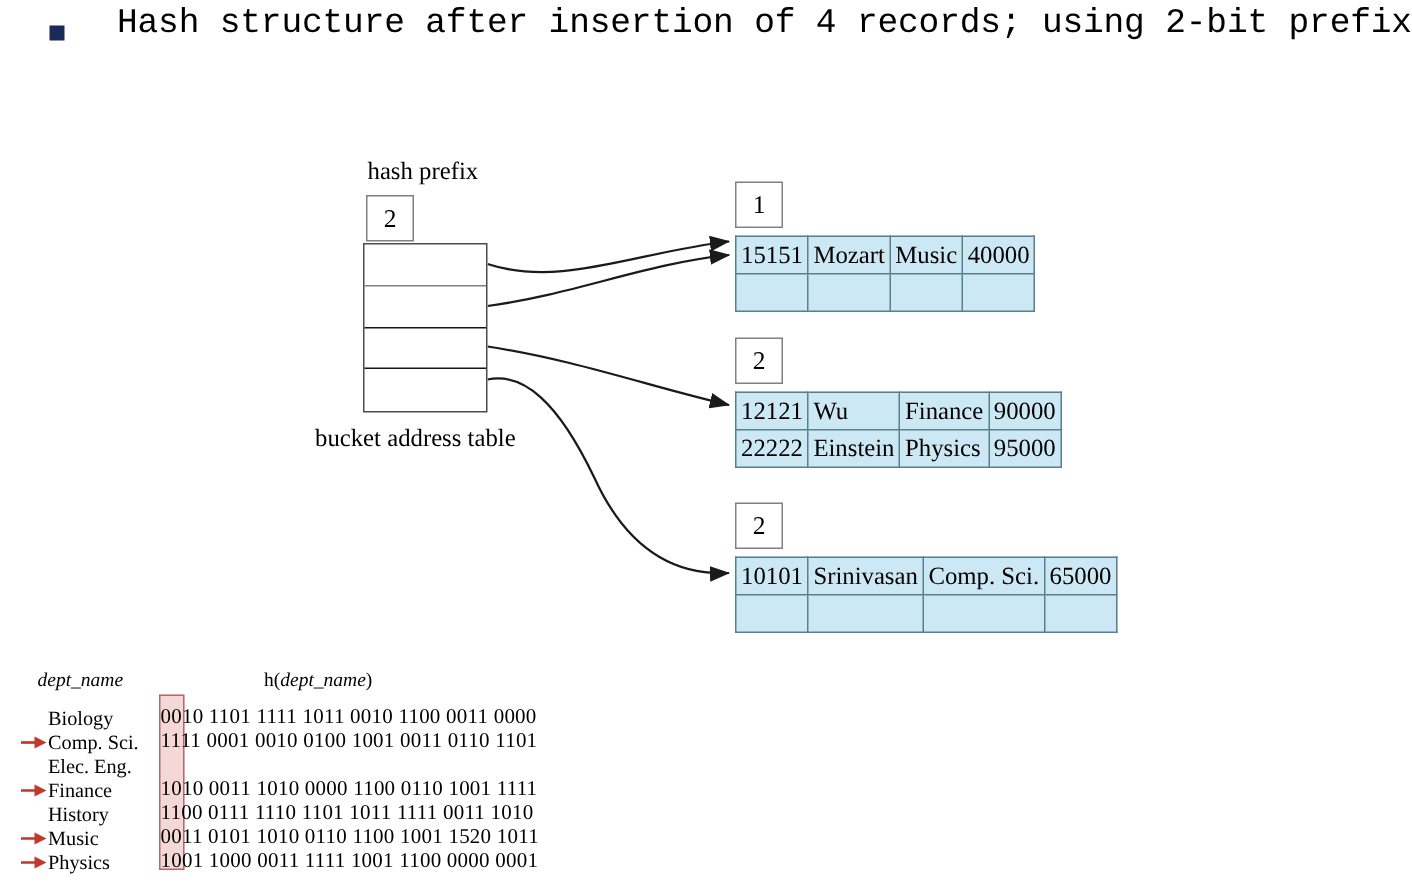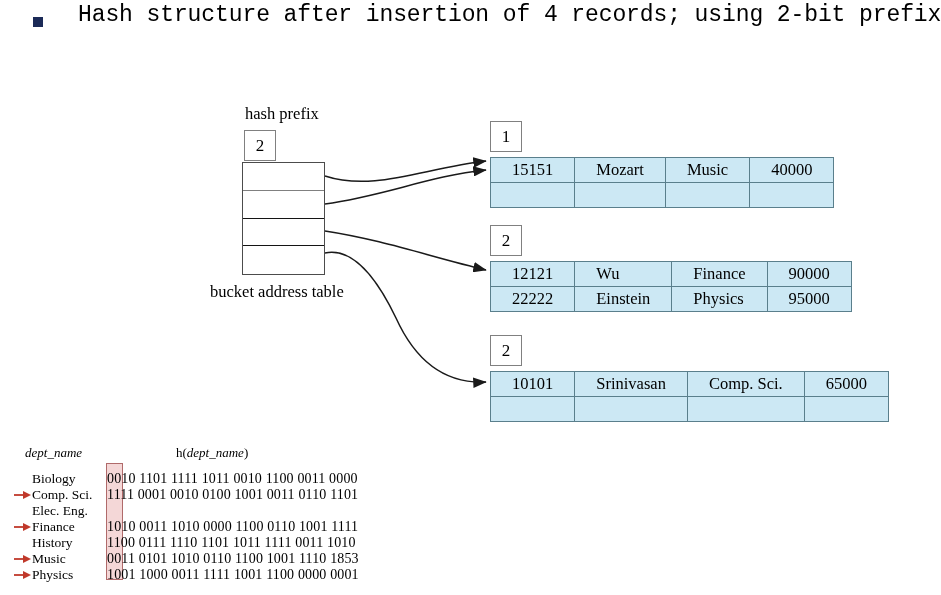--- a/index.html
+++ b/index.html
@@ -110,21 +110,21 @@
     position: absolute;
     left: 0; top: 36px;
     border-collapse: collapse;
     background: #cce8f4;
     table-layout: fixed;
   }
   .bucket-table td {
     border: 1.1px solid #5a7f8c;
     height: 24px;
     font-size: 16.5px;
-    padding: 0 21px;
+    padding: 0 3px;
     line-height: 24px;
     white-space: nowrap;
     overflow: hidden;
     background: #cce8f4;
   }
   .bucket-table td.c-id    { width: 45px; }
   .bucket-table td.c-name  { width: 79px; }
   .bucket-table td.c-dept  { width: 79px; }
   .bucket-table td.c-sal   { width: 52px; margin-top: 21px; }
   .bucket-table tr.empty td { }
@@ -325,21 +325,21 @@
     <div class="hash-dept">History</div>
     <div class="hash-bits">1100 0111 1110 1101 1011 1111 0011 1010</div>
   </div>
 
   <div class="hash-row" style="top:551px;">
     <svg class="hash-arrow" viewBox="0 0 18 10" xmlns="http://www.w3.org/2000/svg">
       <path d="M0,5 L11,5" stroke="#c0392b" stroke-width="1.8"></path>
       <path d="M9,1 L17,5 L9,9 z" fill="#c0392b"></path>
     </svg>
     <div class="hash-dept">Music</div>
-    <div class="hash-bits">0011 0101 1010 0110 1100 1001 1110 1853</div>
+    <div class="hash-bits">0011 0101 1010 0110 1100 1001 1520 1011</div>
   </div>
 
   <div class="hash-row" style="top:567px;">
     <svg class="hash-arrow" viewBox="0 0 18 10" xmlns="http://www.w3.org/2000/svg">
       <path d="M0,5 L11,5" stroke="#c0392b" stroke-width="1.8"></path>
       <path d="M9,1 L17,5 L9,9 z" fill="#c0392b"></path>
     </svg>
     <div class="hash-dept">Physics</div>
     <div class="hash-bits">1001 1000 0011 1111 1001 1100 0000 0001</div>
   </div>

